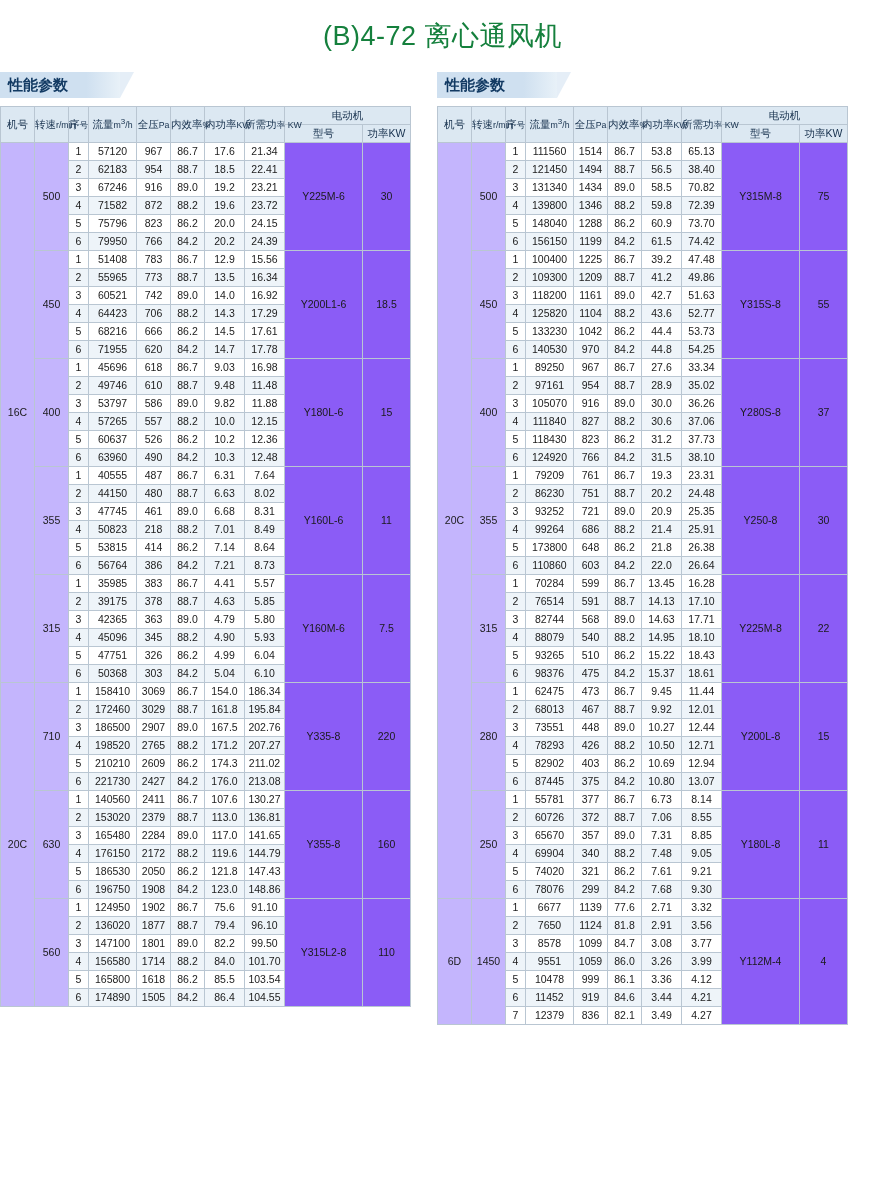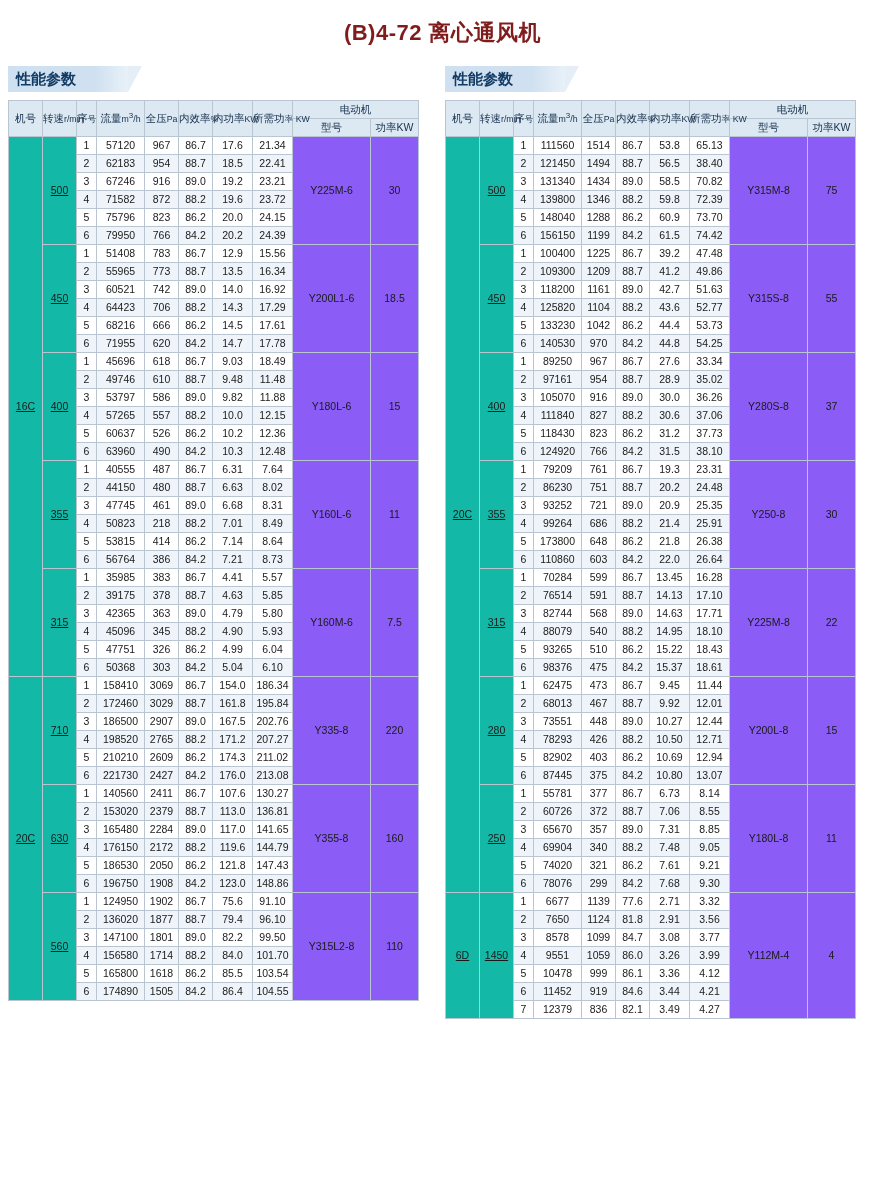--- a/index.html
+++ b/index.html
@@ -8,31 +8,31 @@
     width: 885px;
     height: 1181px;
     background: #ffffff;
     font-family: "Liberation Sans", sans-serif;
     color: #1a1a1a;
     position: relative;
     overflow: hidden;
   }
   .page-title {
     text-align: center;
-    font-size: 22px;
-    font-weight: bold;
+    font-size: 27px;
+    font-weight: normal;
     letter-spacing: 0.5px;
     padding-top: 18px;
     padding-bottom: 6px;
-    color: #7f1d1d;
+    color: #15803d;
   }
   .columns {
     display: flex;
     gap: 12px;
-    padding: 0 8px;
+    padding: 0 0;
   }
   .col { width: 425px; }
 
   
   .banner {
     position: relative;
     height: 26px;
     margin: 12px 0 8px 0;
     display: flex;
     align-items: center;
@@ -78,21 +78,21 @@
   table.perf thead th {
     background: #dce8f2;
     font-weight: normal;
     color: #16304d;
     font-size: 10.5px;
     padding: 1px 0;
   }
   .hdr-2line { line-height: 1.15; }
   td.shade { background: #eef4f9; }
   td.v { font-size: 10.5px; }
-  td.grp { background: #14b8a6; text-decoration: underline; }
+  td.grp { background: #c4b5fd; }
   td.motor { background: #8b5cf6; }
   .sup { font-size: 8px; vertical-align: super; }
 
   
   col.c-model { width: 34px; }
   col.c-rpm   { width: 34px; }
   col.c-idx   { width: 20px; }
   col.c-flow  { width: 48px; }
   col.c-press { width: 34px; }
   col.c-eff   { width: 34px; }
@@ -247,21 +247,21 @@
             <td class="v shade">14.7</td>
             <td class="v shade">17.78</td>
           </tr>
           <tr>
             <td rowspan="6" class="grp">400</td>
             <td class="v">1</td>
             <td class="v">45696</td>
             <td class="v">618</td>
             <td class="v">86.7</td>
             <td class="v">9.03</td>
-            <td class="v">18.49</td>
+            <td class="v">16.98</td>
             <td rowspan="6" class="motor">Y180L-6</td>
             <td rowspan="6" class="motor">15</td>
           </tr>
           <tr>
             <td class="v shade">2</td>
             <td class="v shade">49746</td>
             <td class="v shade">610</td>
             <td class="v shade">88.7</td>
             <td class="v shade">9.48</td>
             <td class="v shade">11.48</td>

